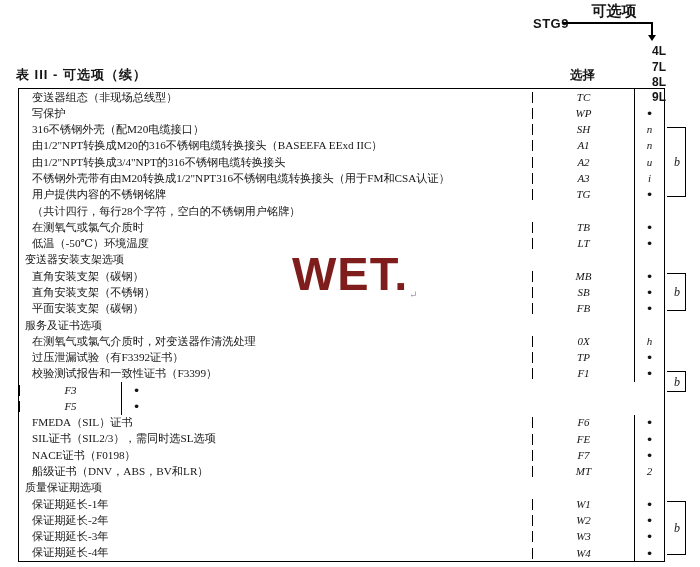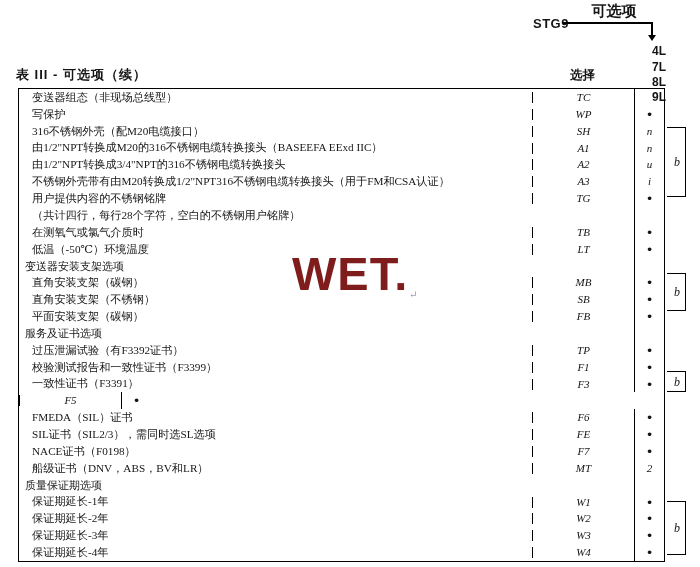--- a/index.html
+++ b/index.html
@@ -181,31 +181,35 @@
         <div class="c-desc">平面安装支架（碳钢）</div>
         <div class="c-code">FB</div>
         <div class="c-avail dot">•</div>
       </div>
       <div class="row section">
         <div class="c-desc">服务及证书选项</div>
         <div class="c-code"></div>
         <div class="c-avail note"></div>
       </div>
       <div class="row item">
+        <div class="c-desc">在测氧气或氯气介质时，对变送器作清洗处理</div>
+        <div class="c-code">0X</div>
+        <div class="c-avail note">h</div>
+      </div>
+      <div class="row item">
         <div class="c-desc">过压泄漏试验（有F3392证书）</div>
         <div class="c-code">TP</div>
         <div class="c-avail dot">•</div>
       </div>
       <div class="row item">
         <div class="c-desc">校验测试报告和一致性证书（F3399）</div>
         <div class="c-code">F1</div>
         <div class="c-avail dot">•</div>
       </div>
       <div class="row item">
-        <div class="c-desc">一致性证书（F3391）</div>
         <div class="c-code">F3</div>
         <div class="c-avail dot">•</div>
       </div>
       <div class="row item">
         <div class="c-code">F5</div>
         <div class="c-avail dot">•</div>
       </div>
       <div class="row item">
         <div class="c-desc">FMEDA（SIL）证书</div>
         <div class="c-code">F6</div>

